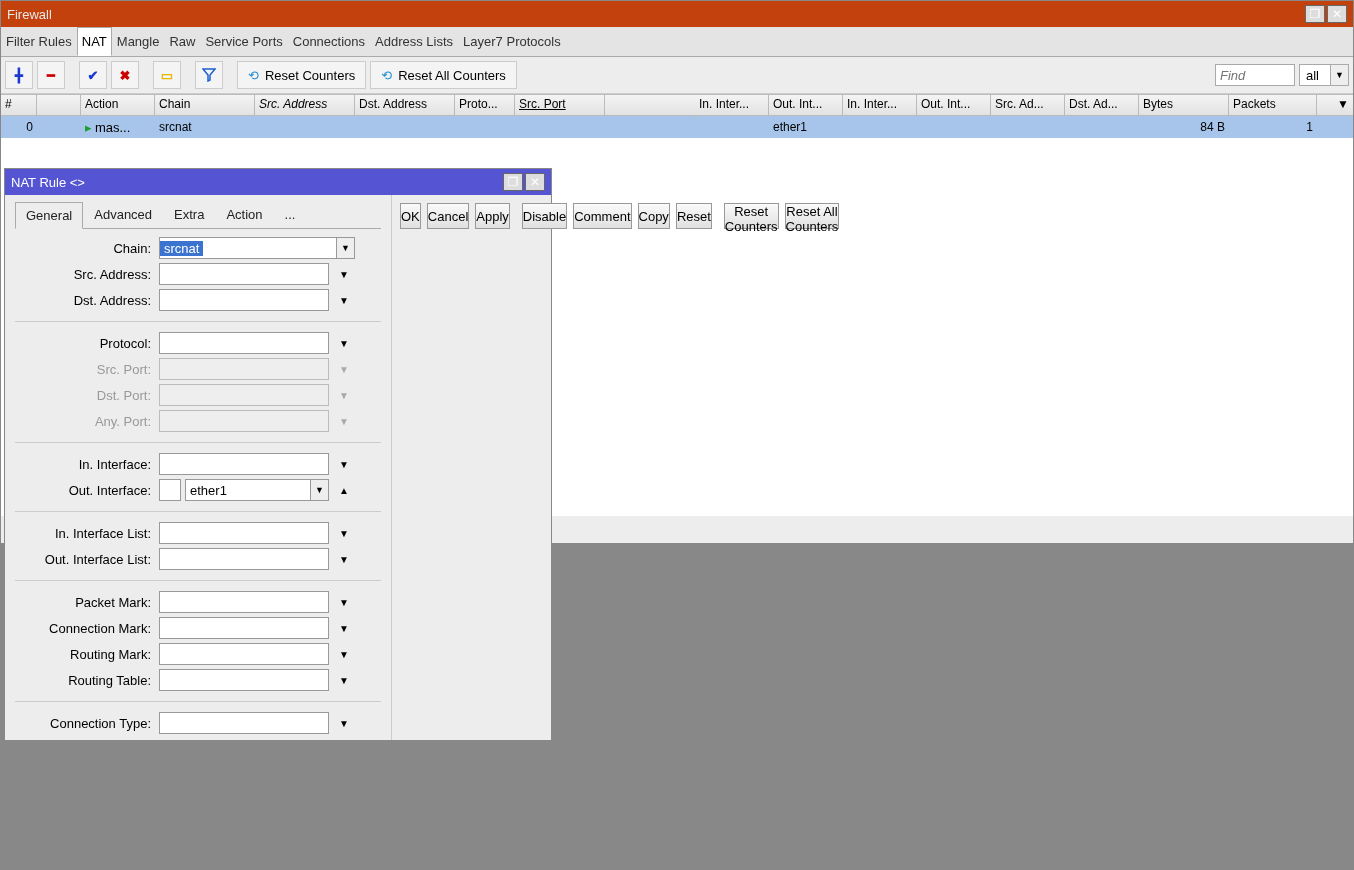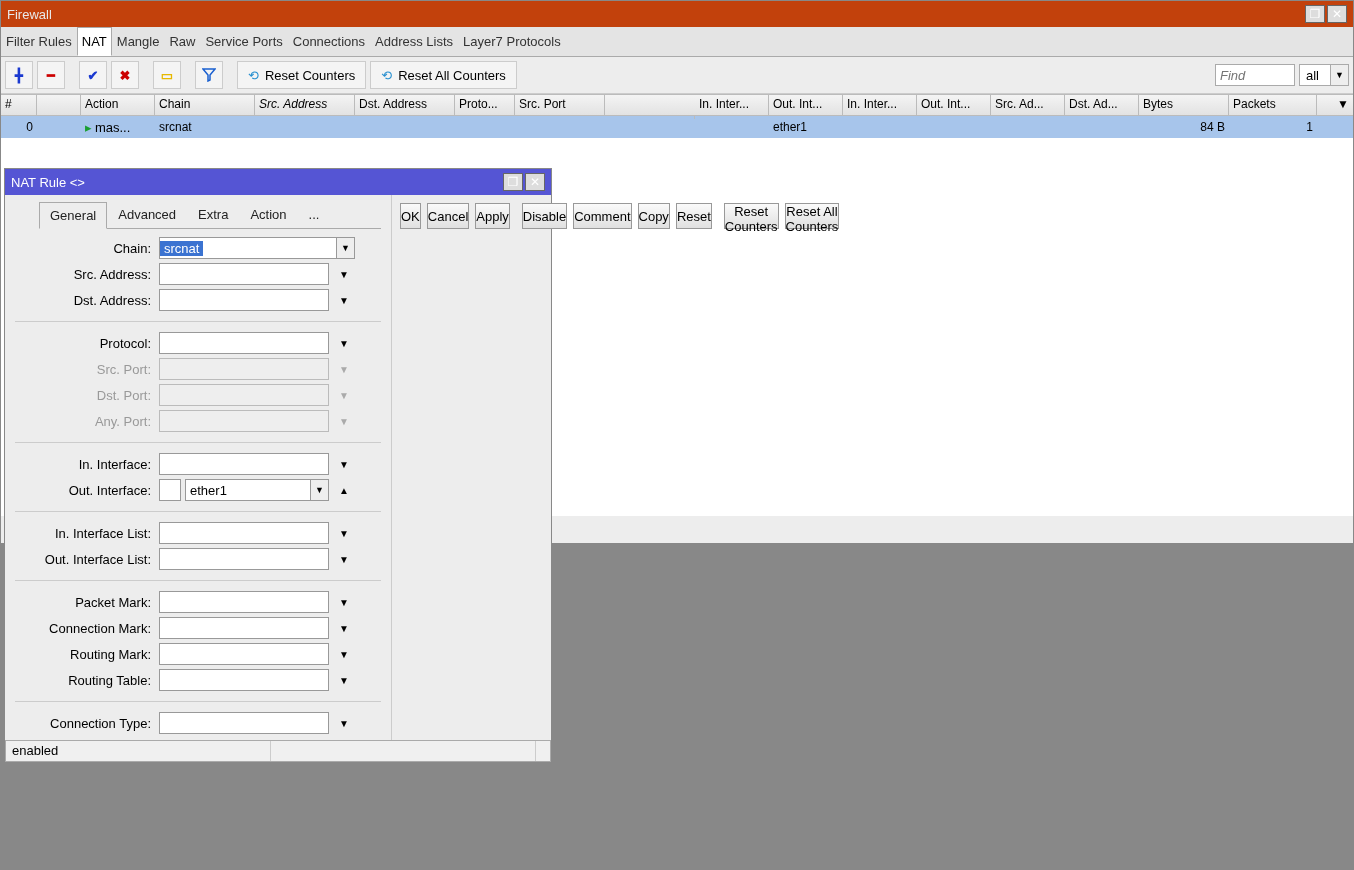--- a/index.html
+++ b/index.html
@@ -31,21 +31,21 @@
 .th { border-right:1px solid #bbb; padding:2px 4px; font-size:12px; white-space:nowrap; overflow:hidden; }
 .th:last-child { border-right:none; }
 .row { display:flex; height:22px; align-items:center; background:#a7c5eb; }
 .td { padding:2px 4px; font-size:12px; white-space:nowrap; overflow:hidden; }
 .listarea { background:#fff; height:400px; }
 
 .dialog { position:absolute; background:#ededed; border:1px solid #888; }
 .dlg-body { display:flex; }
 .dlg-left { flex:1; padding:6px 10px; }
 .dlg-right { width:160px; padding:8px; border-left:1px solid #ccc; display:flex; gap:6px; }
-.dlg-tabs { display:flex; gap:0; margin-bottom:8px; border-bottom:1px solid #aaa;margin-left:24px; }
+.dlg-tabs { display:flex; gap:0; margin-bottom:8px; border-bottom:1px solid #aaa; }
 .dlg-tab { padding:5px 10px; border:1px solid transparent; cursor:pointer; color:#222; }
 .dlg-tab.active { border:1px solid #aaa; border-bottom:1px solid #ededed; background:#ededed; position:relative; top:1px; }
 
 .form-grid { display:grid; grid-template-columns: 140px 1fr 22px 22px; gap:4px 4px; align-items:center; }
 .flabel { text-align:right; padding-right:4px; }
 .flabel.disabled { color:#999; }
 .finput { height:22px; border:1px solid #999; display:flex; align-items:center; background:#fff; position:relative; }
 .finput.disabled { background:#eee; border-color:#bbb; }
 .finput .value { padding:0 4px; }
 .finput .value.selected { background:#3b73d1; color:#fff; }
@@ -118,21 +118,21 @@
 
   <div class="table">
     <div class="thead">
       <div class="th" style="width:36px;">#</div>
       <div class="th" style="width:44px;"></div>
       <div class="th" style="width:74px;">Action</div>
       <div class="th" style="width:100px;">Chain</div>
       <div class="th" style="width:100px;font-style:italic;">Src. Address</div>
       <div class="th" style="width:100px;">Dst. Address</div>
       <div class="th" style="width:60px;">Proto...</div>
-      <div class="th" style="width:90px;">Src. Port</div>
+      <div class="th" style="width:90px;text-decoration:underline;">Src. Port</div>
       <div class="th" style="width:90px;margin-top:20px;">Dst. Port</div>
       <div class="th" style="width:74px;">In. Inter...</div>
       <div class="th" style="width:74px;">Out. Int...</div>
       <div class="th" style="width:74px;">In. Inter...</div>
       <div class="th" style="width:74px;">Out. Int...</div>
       <div class="th" style="width:74px;">Src. Ad...</div>
       <div class="th" style="width:74px;">Dst. Ad...</div>
       <div class="th" style="width:90px;">Bytes</div>
       <div class="th" style="width:88px;">Packets</div>
       <div class="th" style="flex:1;text-align:right;">▼</div>
@@ -286,17 +286,13 @@
       <div style="height:4px;"></div>
       <button class="btn">Disable</button>
       <button class="btn">Comment</button>
       <button class="btn">Copy</button>
       <button class="btn">Reset</button>
       <div style="height:4px;"></div>
       <button class="btn">Reset Counters</button>
       <button class="btn">Reset All Counters</button>
     </div>
   </div>
-  <div class="statusbar">
-    <div class="cell">enabled</div>
-    <div class="cell"></div>
-  </div>
 </div>
 
 </body></html>

